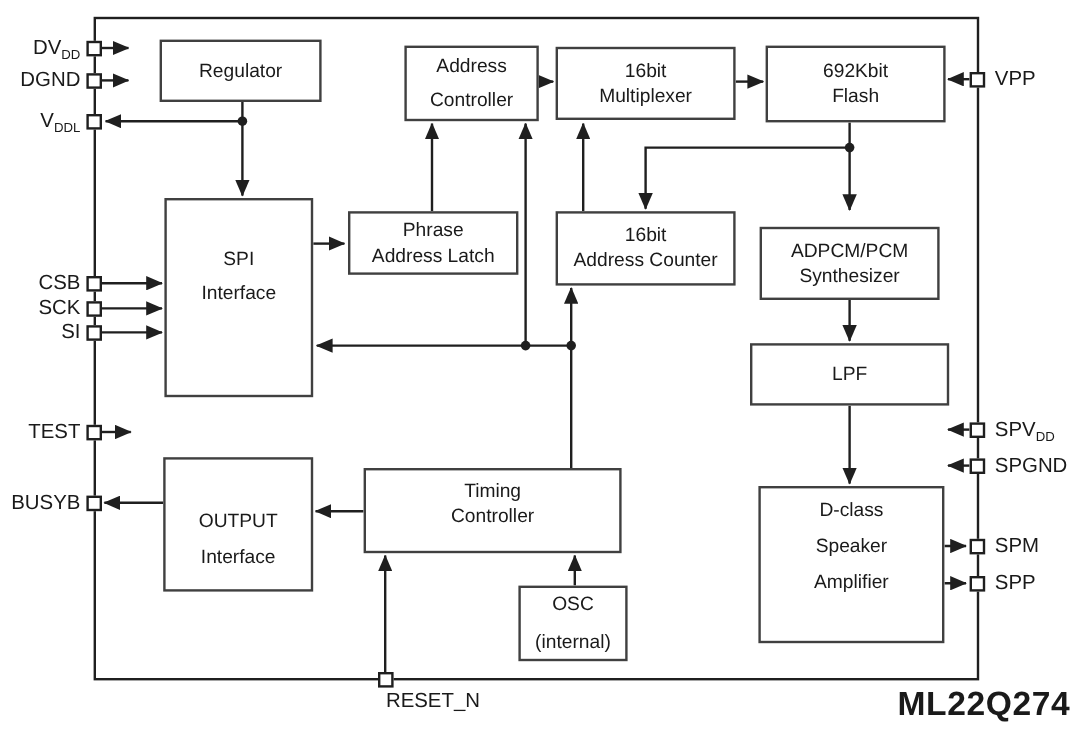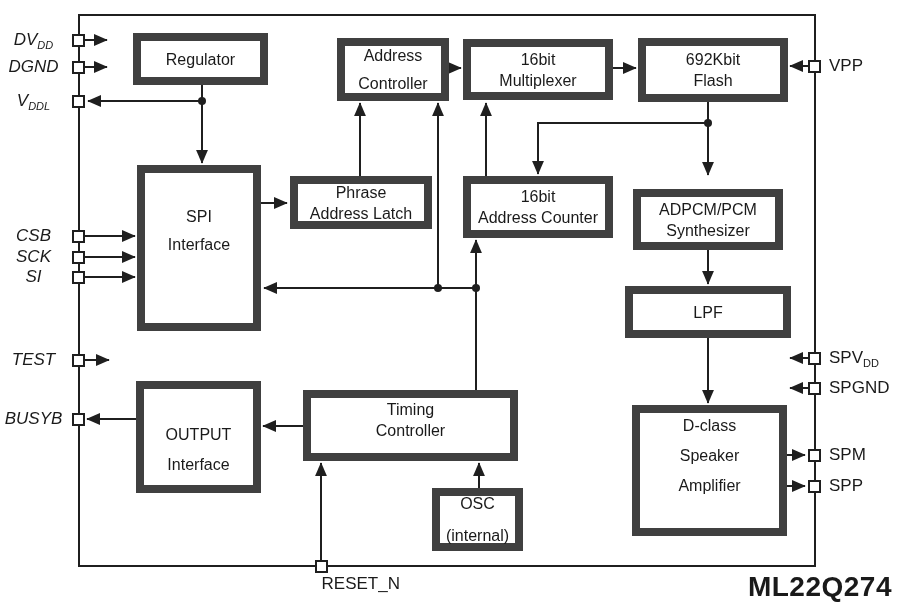--- a/index.html
+++ b/index.html
@@ -6,35 +6,35 @@
   #canvas{
     position:relative;width:900px;height:608px;background:#ffffff;
     font-family:"Liberation Sans","DejaVu Sans",sans-serif;color:#1a1a1a;overflow:hidden;
   }
   #chip-outline{
     position:absolute;left:78px;top:14px;width:738px;height:553px;
     border:2px solid #1f1f1f;box-sizing:border-box;
   }
   svg.wires{position:absolute;left:0;top:0;width:900px;height:608px;}
   .block{
-    position:absolute;box-sizing:border-box;border:8px solid #404040;background:#ffffff;
+    position:absolute;box-sizing:border-box;border:2px solid #404040;background:#ffffff;
     display:flex;flex-direction:column;justify-content:center;align-items:center;
     font-size:16px;line-height:21px;text-align:center;
   }
   .block span{display:block;white-space:nowrap;}
   .gap-wide  span + span{margin-top:7px;}
   .gap-wider span + span{margin-top:9px;}
   .gap-widest span + span{margin-top:11px;}
   .pb36{padding-bottom:36px;} .pb30{padding-bottom:30px;} .pb14{padding-bottom:12px;} .pt10{padding-top:24px;}
   .pin{
     position:absolute;width:13px;height:13px;box-sizing:border-box;
     border:2px solid #1f1f1f;background:#ffffff;
   }
   .pin-label{position:absolute;font-size:17px;line-height:22px;white-space:nowrap;}
-  .pin-label.left{left:0;width:67px;text-align:center;font-style:italic;}
+  .pin-label.left{left:0;width:67px;text-align:right;}
   .pin-label.right{left:829px;text-align:right;}
   .pin-label sub{font-size:11px;line-height:1;}
   #reset-label{position:absolute;left:250px;top:574px;width:150px;text-align:right;font-size:17px;}
   #part-number{
     position:absolute;left:690px;top:571px;width:202px;text-align:right;
     font-size:28px;font-weight:bold;letter-spacing:0.5px;
   }
 </style>
 </head>
 <body>

